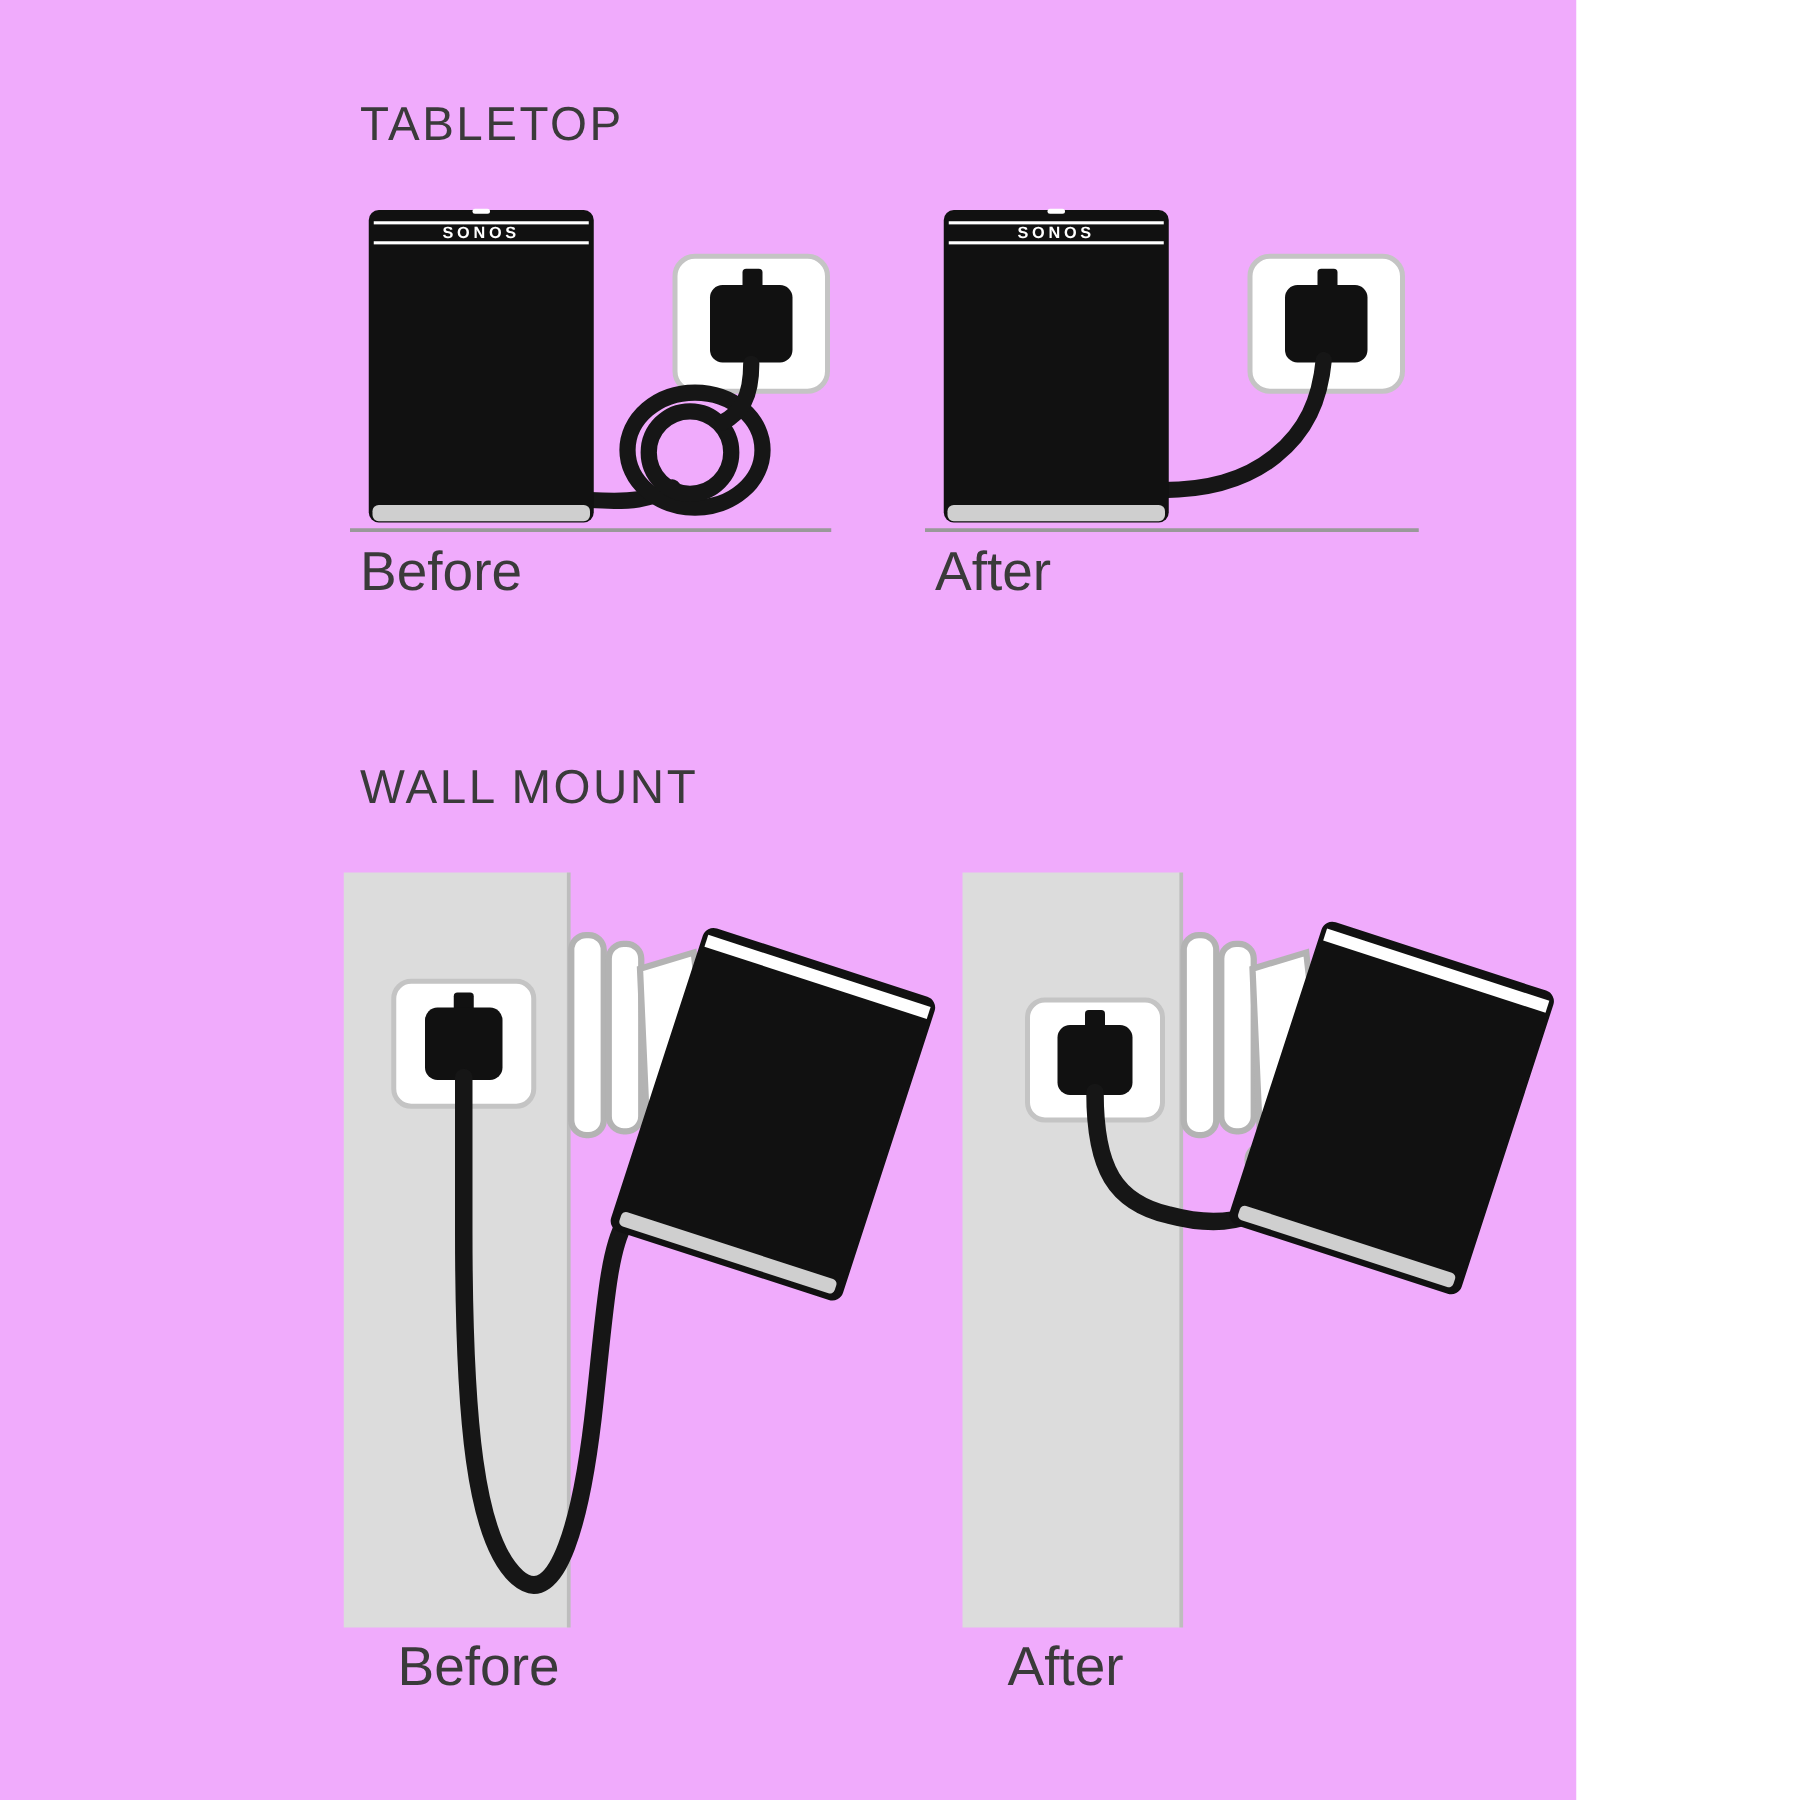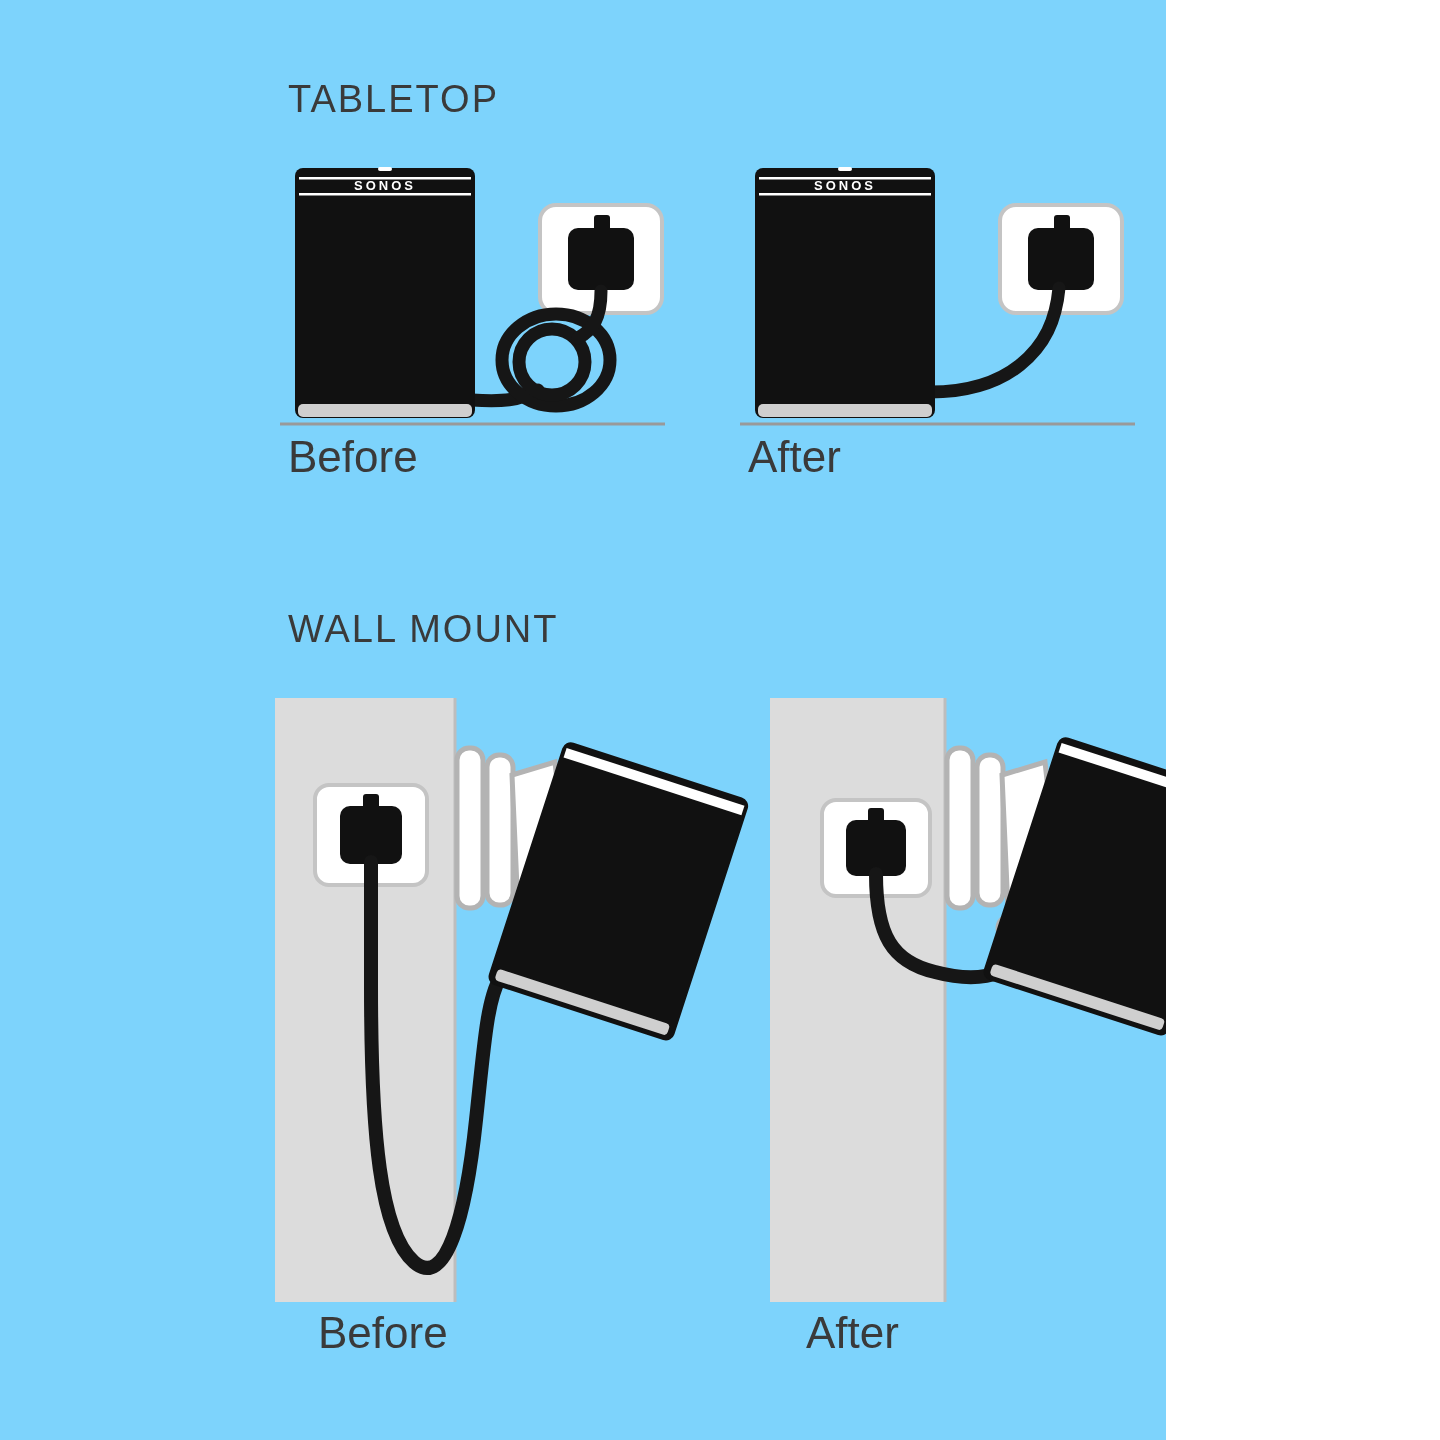--- a/index.html
+++ b/index.html
@@ -3,23 +3,23 @@
 <meta charset="utf-8">
 <style>
   html, body {
     margin: 0;
     padding: 0;
     background: #ffffff;
     font-family: "Liberation Sans", sans-serif;
   }
   .canvas {
     position: relative;
-    width: 1166px;
+    width: 1261px;
     height: 1440px;
-    background: #7dd3fc;
+    background: #f0abfc;
     overflow: hidden;
   }
   svg { position: absolute; top: 0; left: 0; }
   .title-text {
     font-family: "Liberation Sans", sans-serif;
     font-size: 38px;
     font-weight: 500;
     letter-spacing: 2px;
     fill: #3a3a3a;
   }

